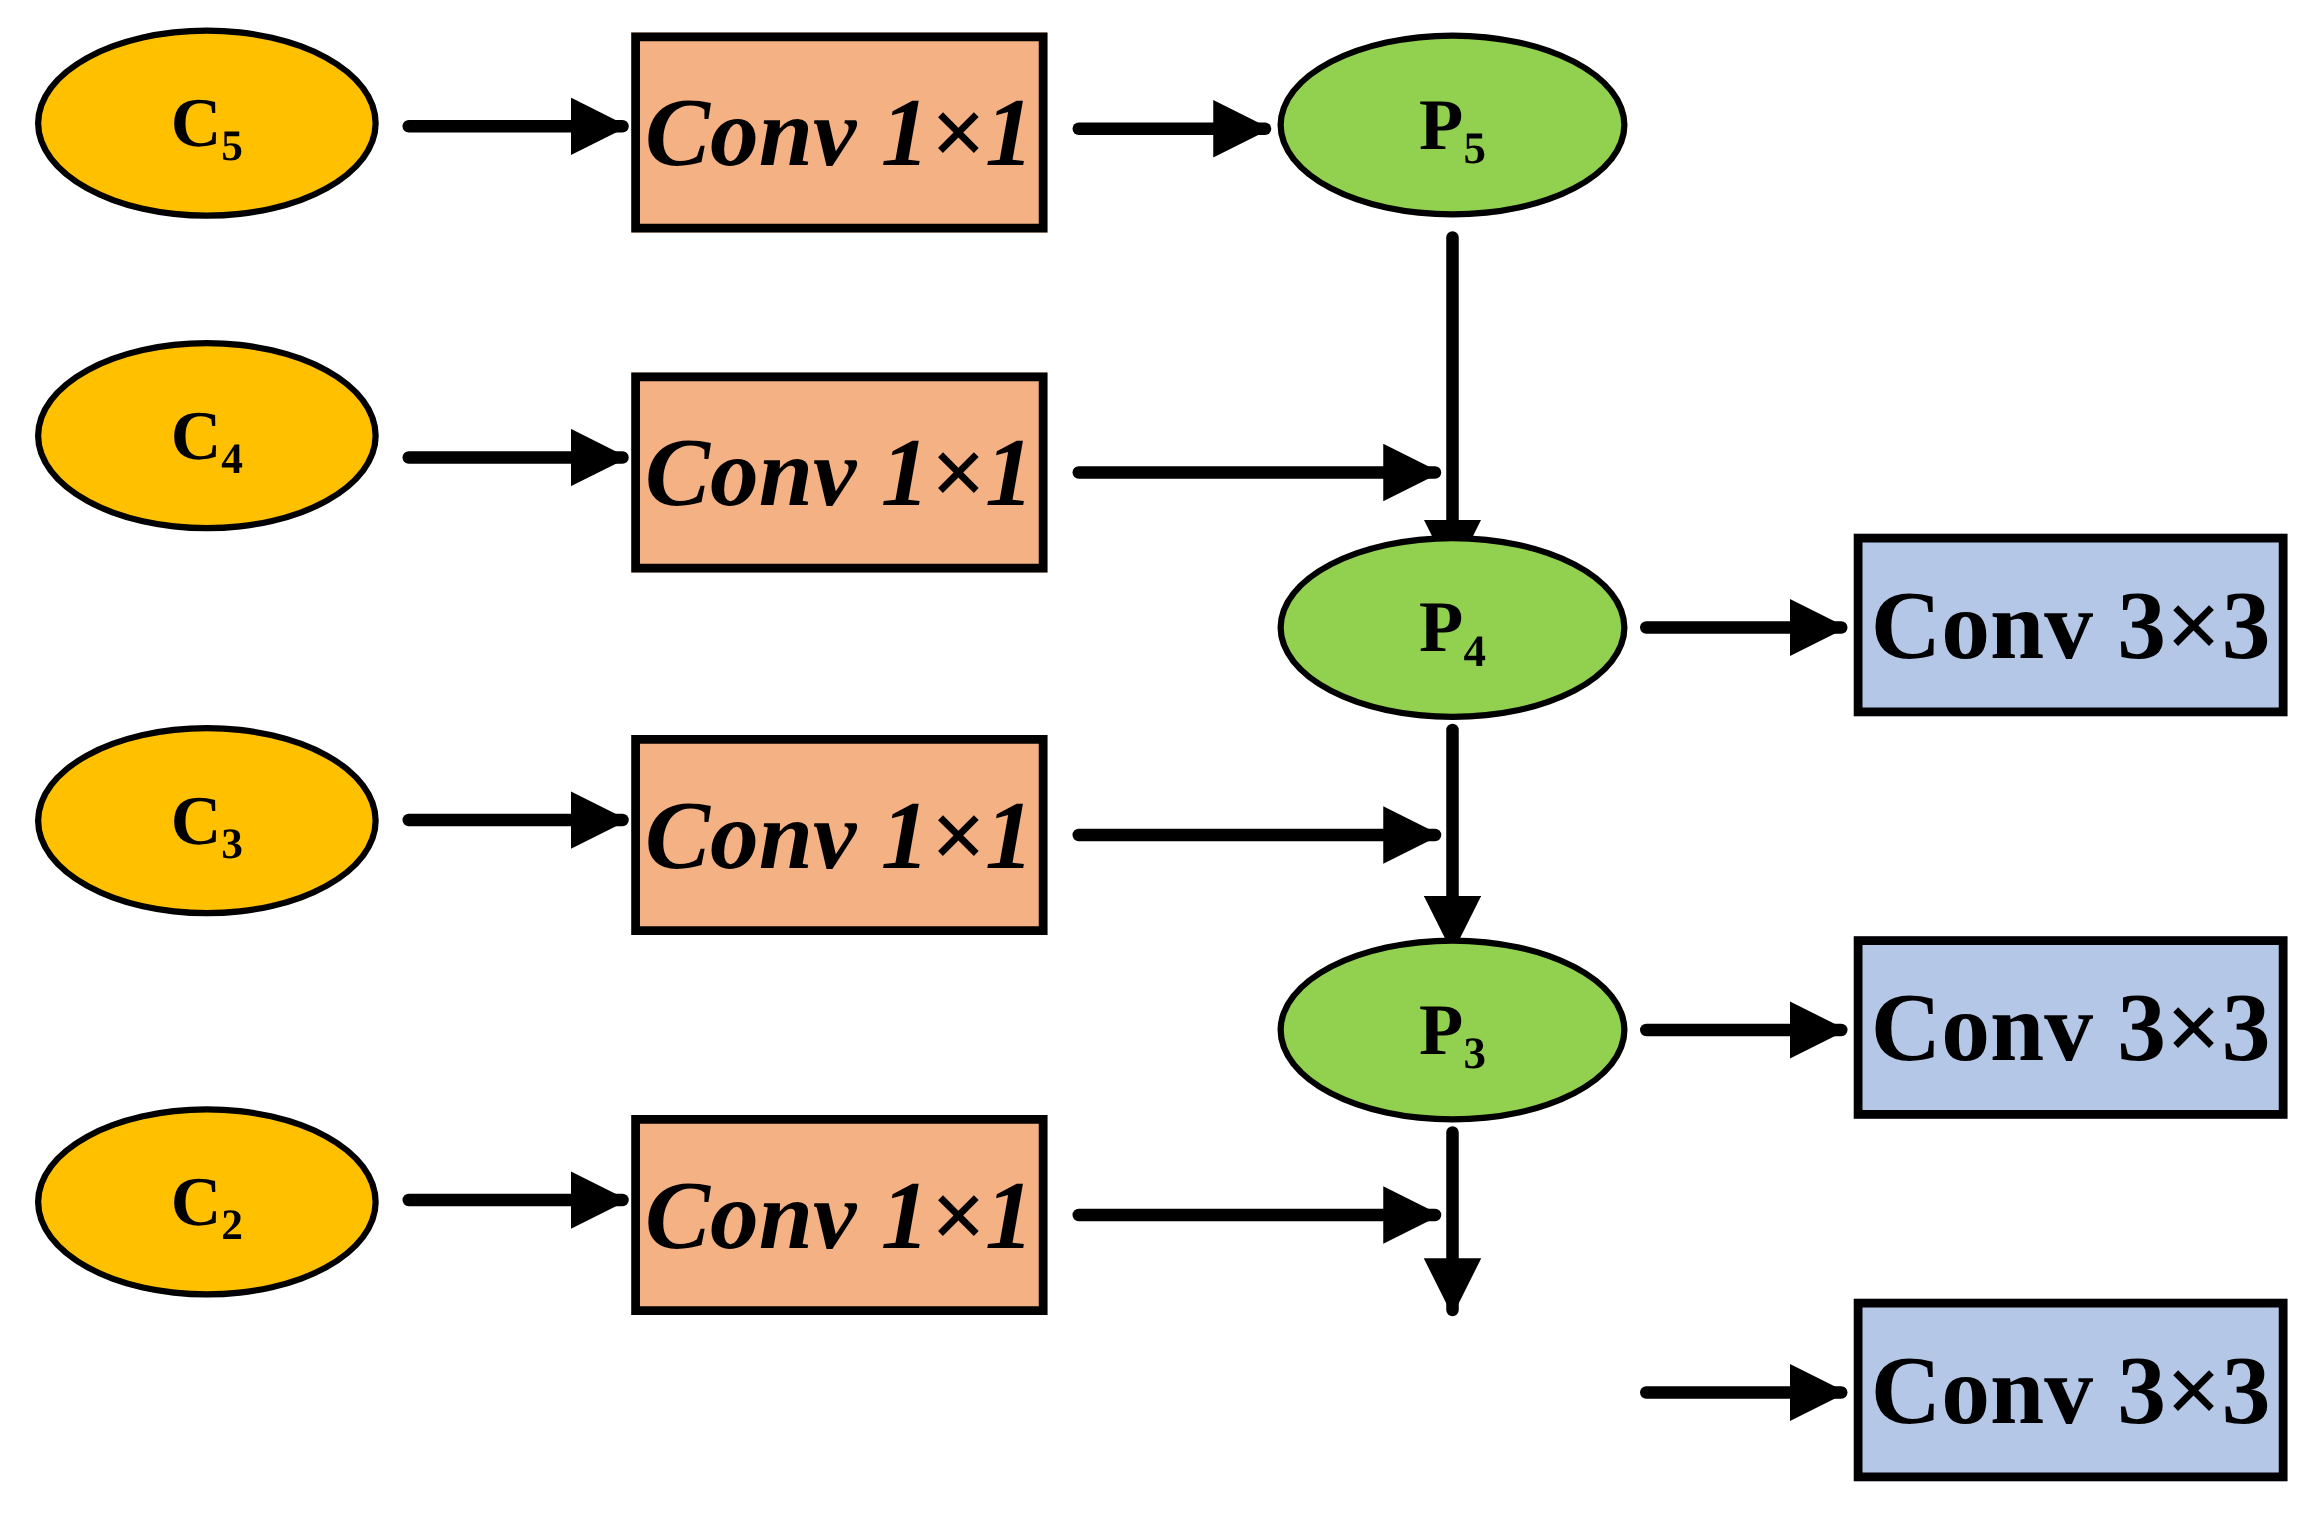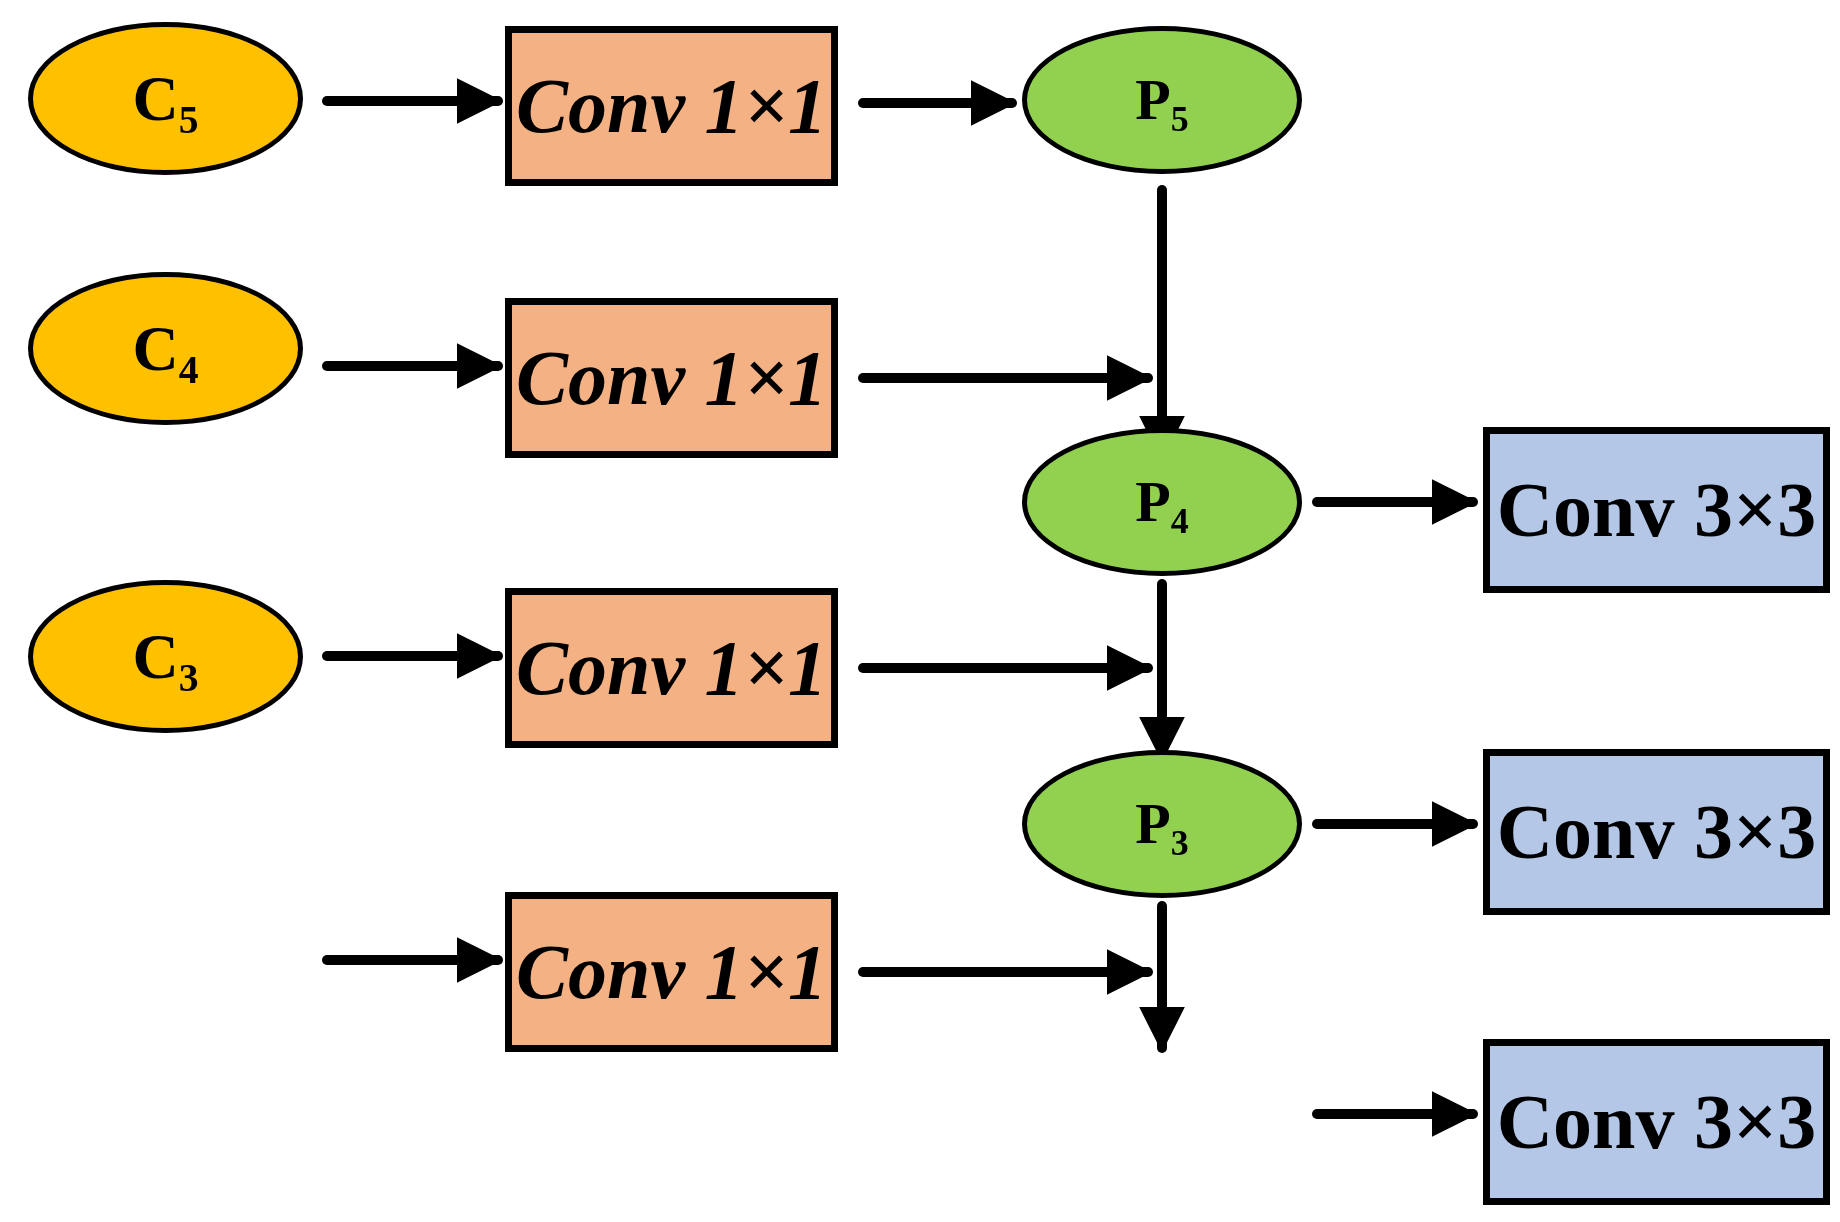--- a/index.html
+++ b/index.html
@@ -40,21 +40,21 @@
   }
   .ellipse {
     border-radius: 50%;
     border: 5px solid #000;
   }
   .c-node {
     width: 275px;
     height: 153px;
     left: 28px;
     background: var(--c-fill, #FFC000);
-    font-size: 64px;
+    font-size: 56px;
   }
   .p-node {
     width: 280px;
     height: 148px;
     left: 1022px;
     background: var(--p-fill, #92D050);
     font-size: 58px;
   }
   .rect {
     border: 7px solid #000;
@@ -62,21 +62,21 @@
   .conv1-node {
     width: 333px;
     height: 160px;
     left: 505px;
     background: var(--conv1-fill, #F4B183);
     font-size: 78px;
     font-style: italic;
   }
   .conv3-node {
     width: 347px;
-    height: 166px;
+    height: 146px;
     left: 1483px;
     background: var(--conv3-fill, #B4C7E7);
     font-size: 78px;
   }
   .lbl {
     line-height: 1;
     white-space: nowrap;
   }
   .lbl sub {
     font-size: 0.62em;
@@ -119,20 +119,23 @@
 
   <div class="node ellipse c-node" style="top:22px">
     <span class="lbl"><span>C</span><sub>5</sub></span>
   </div>
   <div class="node ellipse c-node" style="top:272px">
     <span class="lbl"><span>C</span><sub>4</sub></span>
   </div>
   <div class="node ellipse c-node" style="top:580px">
     <span class="lbl"><span>C</span><sub>3</sub></span>
   </div>
+  <div class="node ellipse c-node" style="top:885px">
+    <span class="lbl"><span>C</span><sub>2</sub></span>
+  </div>
 
   <div class="node rect conv1-node" style="top:26px">
     <span class="lbl">Conv 1×1</span>
   </div>
   <div class="node rect conv1-node" style="top:298px">
     <span class="lbl">Conv 1×1</span>
   </div>
   <div class="node rect conv1-node" style="top:588px">
     <span class="lbl">Conv 1×1</span>
   </div>

